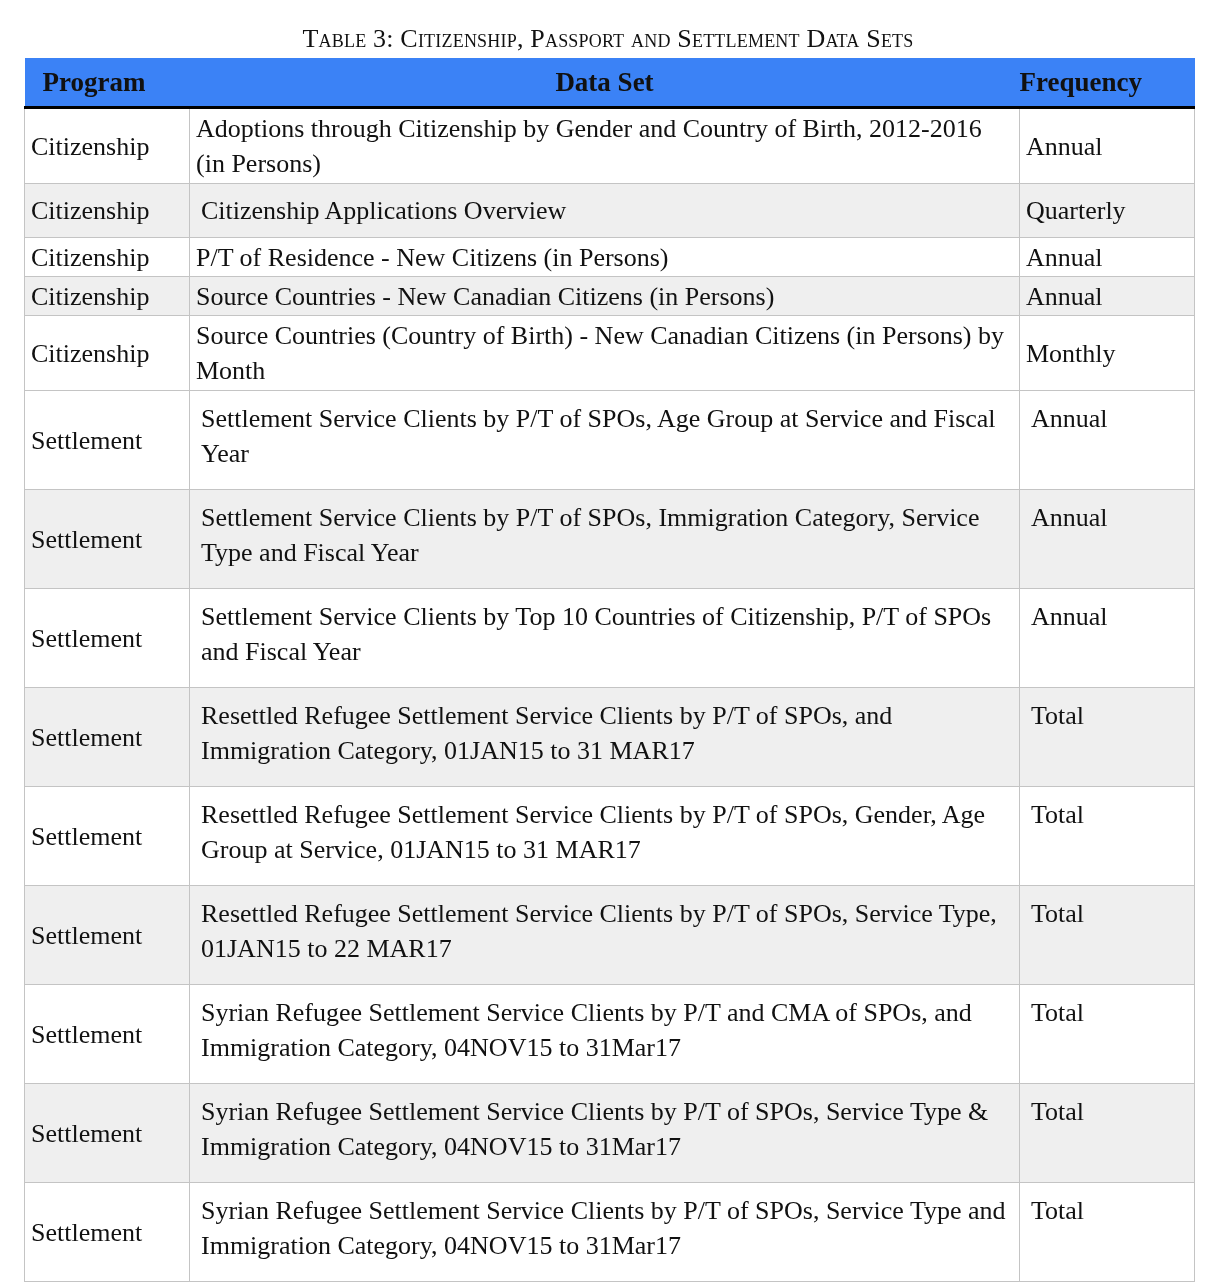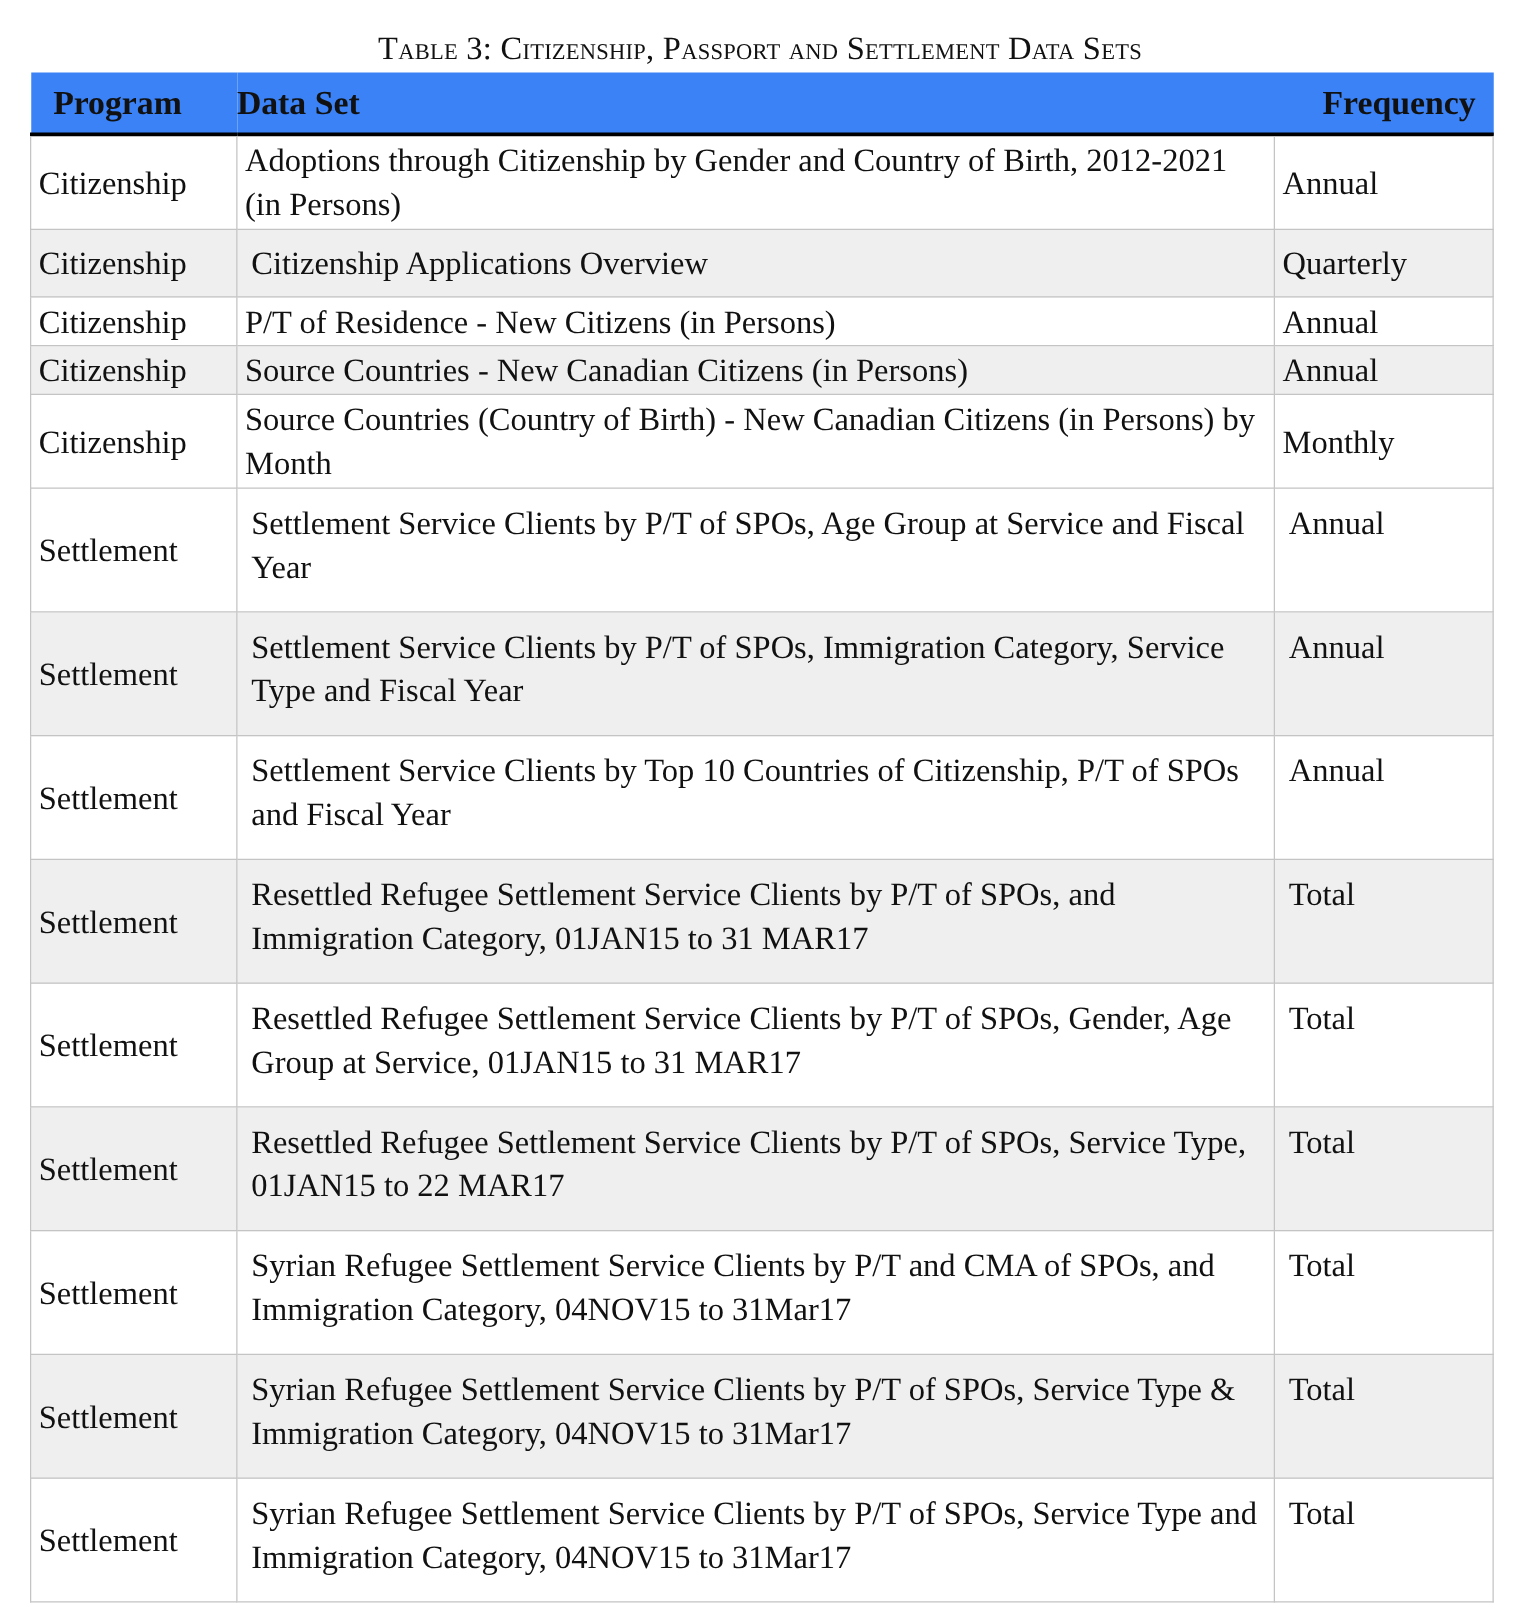--- a/index.html
+++ b/index.html
@@ -40,22 +40,22 @@
     col.c3 { width: 175px; }
     thead th {
       background: #3b82f6;
       font-weight: bold;
       height: 48px;
       padding: 0;
       border-bottom: 3px solid #000;
       font-size: 27px;
     }
     thead th.h-program { text-align: left; padding-left: 18px; }
-    thead th.h-dataset { text-align: left; }
-    thead th.h-frequency { text-align: right; padding-right: 14px; }
+    thead th.h-dataset { text-align: center; }
+    thead th.h-frequency { text-align: left; padding-right: 14px; }
     tbody td {
       border: 1.5px solid #c4c4c4;
       padding: 0 6px;
       vertical-align: middle;
     }
     tbody tr.alt td { background: #efefef; }
     tbody tr:first-child td { border-top: none; }
     td.program { padding-left: 6px; }
     td.dataset { padding-left: 6px; padding-right: 8px; }
     td.freq { padding-left: 6px; }
@@ -82,21 +82,21 @@
   <thead>
     <tr>
       <th class="h-program">Program</th>
       <th class="h-dataset">Data Set</th>
       <th class="h-frequency">Frequency</th>
     </tr>
   </thead>
   <tbody>
     <tr class="r-two">
       <td class="program">Citizenship</td>
-      <td class="dataset">Adoptions through Citizenship by Gender and Country of Birth, 2012-2021 (in Persons)</td>
+      <td class="dataset">Adoptions through Citizenship by Gender and Country of Birth, 2012-2016 (in Persons)</td>
       <td class="freq">Annual</td>
     </tr>
     <tr class="r-single-tall alt indent">
       <td class="program">Citizenship</td>
       <td class="dataset">Citizenship Applications Overview</td>
       <td class="freq">Quarterly</td>
     </tr>
     <tr class="r-short">
       <td class="program">Citizenship</td>
       <td class="dataset">P/T of Residence - New Citizens (in Persons)</td>

